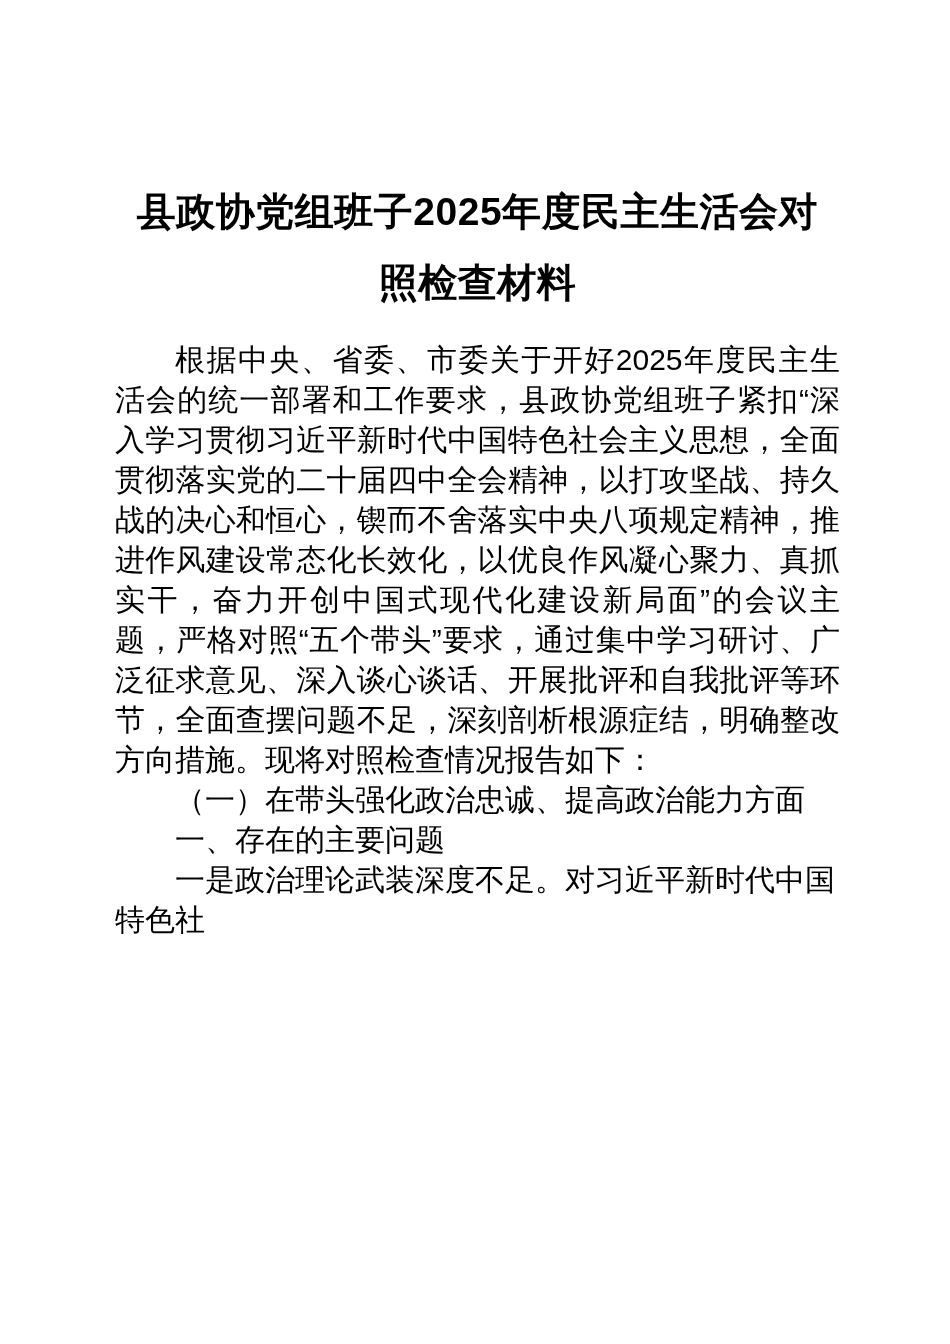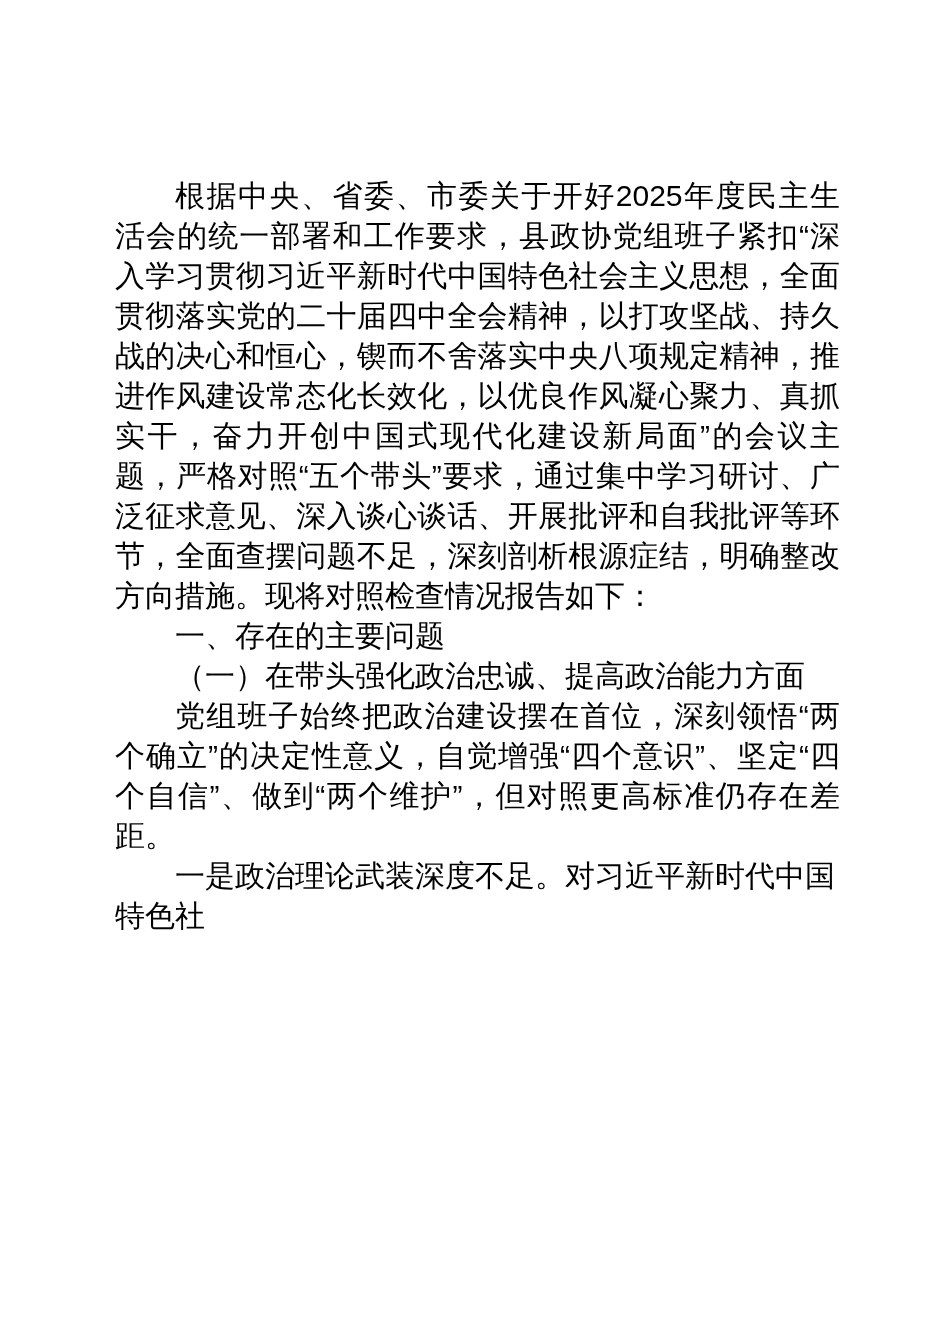--- a/index.html
+++ b/index.html
@@ -51,22 +51,22 @@
   }
   p.para.tail {
     text-align: left;
   }
 </style>
 </head>
 <body style="background: rgb(255, 255, 255); color: rgb(0, 0, 0);">
 
 <div class="page">
 
+  <h1 class="doc-title">县政协党组班子2025年度民主生活会对照检查材料</h1>
 
   <div class="body-block">
     <p class="para">根据中央、省委、市委关于开好2025年度民主生活会的统一部署和工作要求，县政协党组班子紧扣“深入学习贯彻习近平新时代中国特色社会主义思想，全面贯彻落实党的二十届四中全会精神，以打攻坚战、持久战的决心和恒心，锲而不舍落实中央八项规定精神，推进作风建设常态化长效化，以优良作风凝心聚力、真抓实干，奋力开创中国式现代化建设新局面”的会议主题，严格对照“五个带头”要求，通过集中学习研讨、广泛征求意见、深入谈心谈话、开展批评和自我批评等环节，全面查摆问题不足，深刻剖析根源症结，明确整改方向措施。现将对照检查情况报告如下：</p>
+    <p class="para heading">（一）在带头强化政治忠诚、提高政治能力方面</p>
     <p class="para heading">一、存在的主要问题</p>
-    <p class="para heading">（一）在带头强化政治忠诚、提高政治能力方面</p>
-    <p class="para">党组班子始终把政治建设摆在首位，深刻领悟“两个确立”的决定性意义，自觉增强“四个意识”、坚定“四个自信”、做到“两个维护”，但对照更高标准仍存在差距。</p>
     <p class="para tail">一是政治理论武装深度不足。对习近平新时代中国特色社</p>
   </div>
 
 </div>
 
 </body></html>

